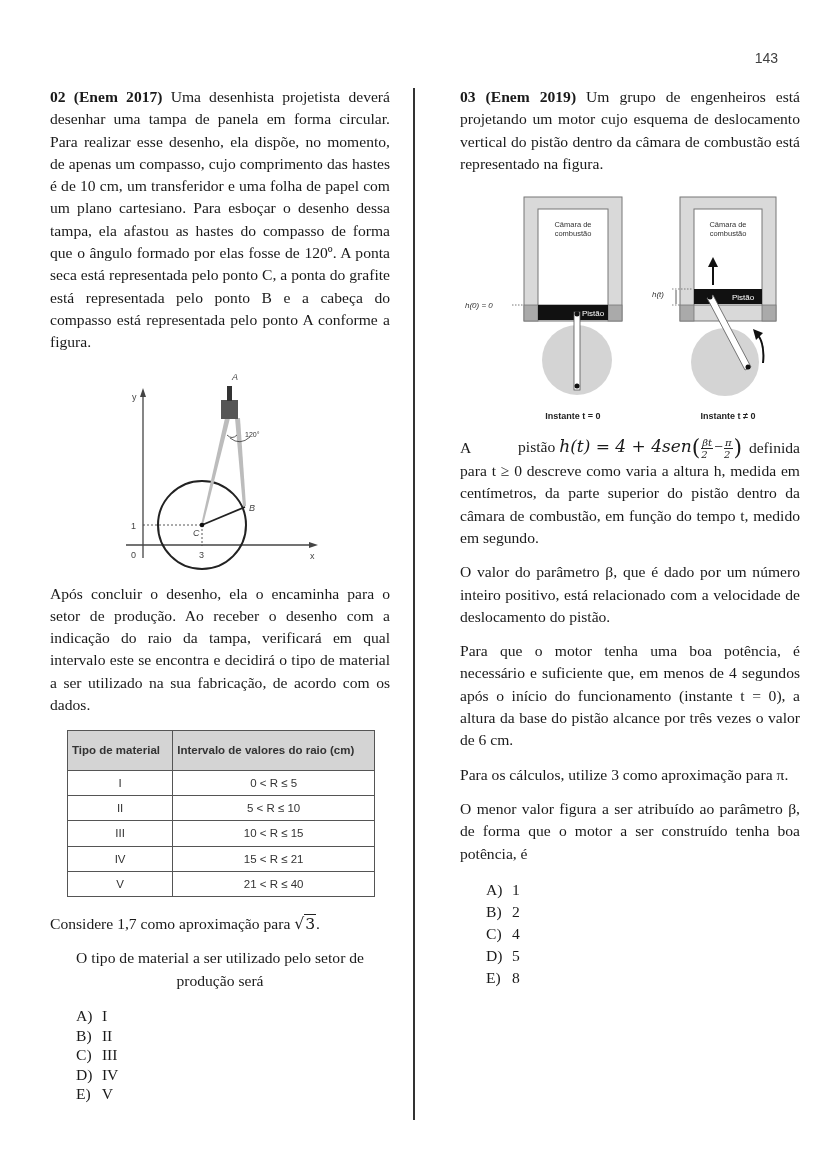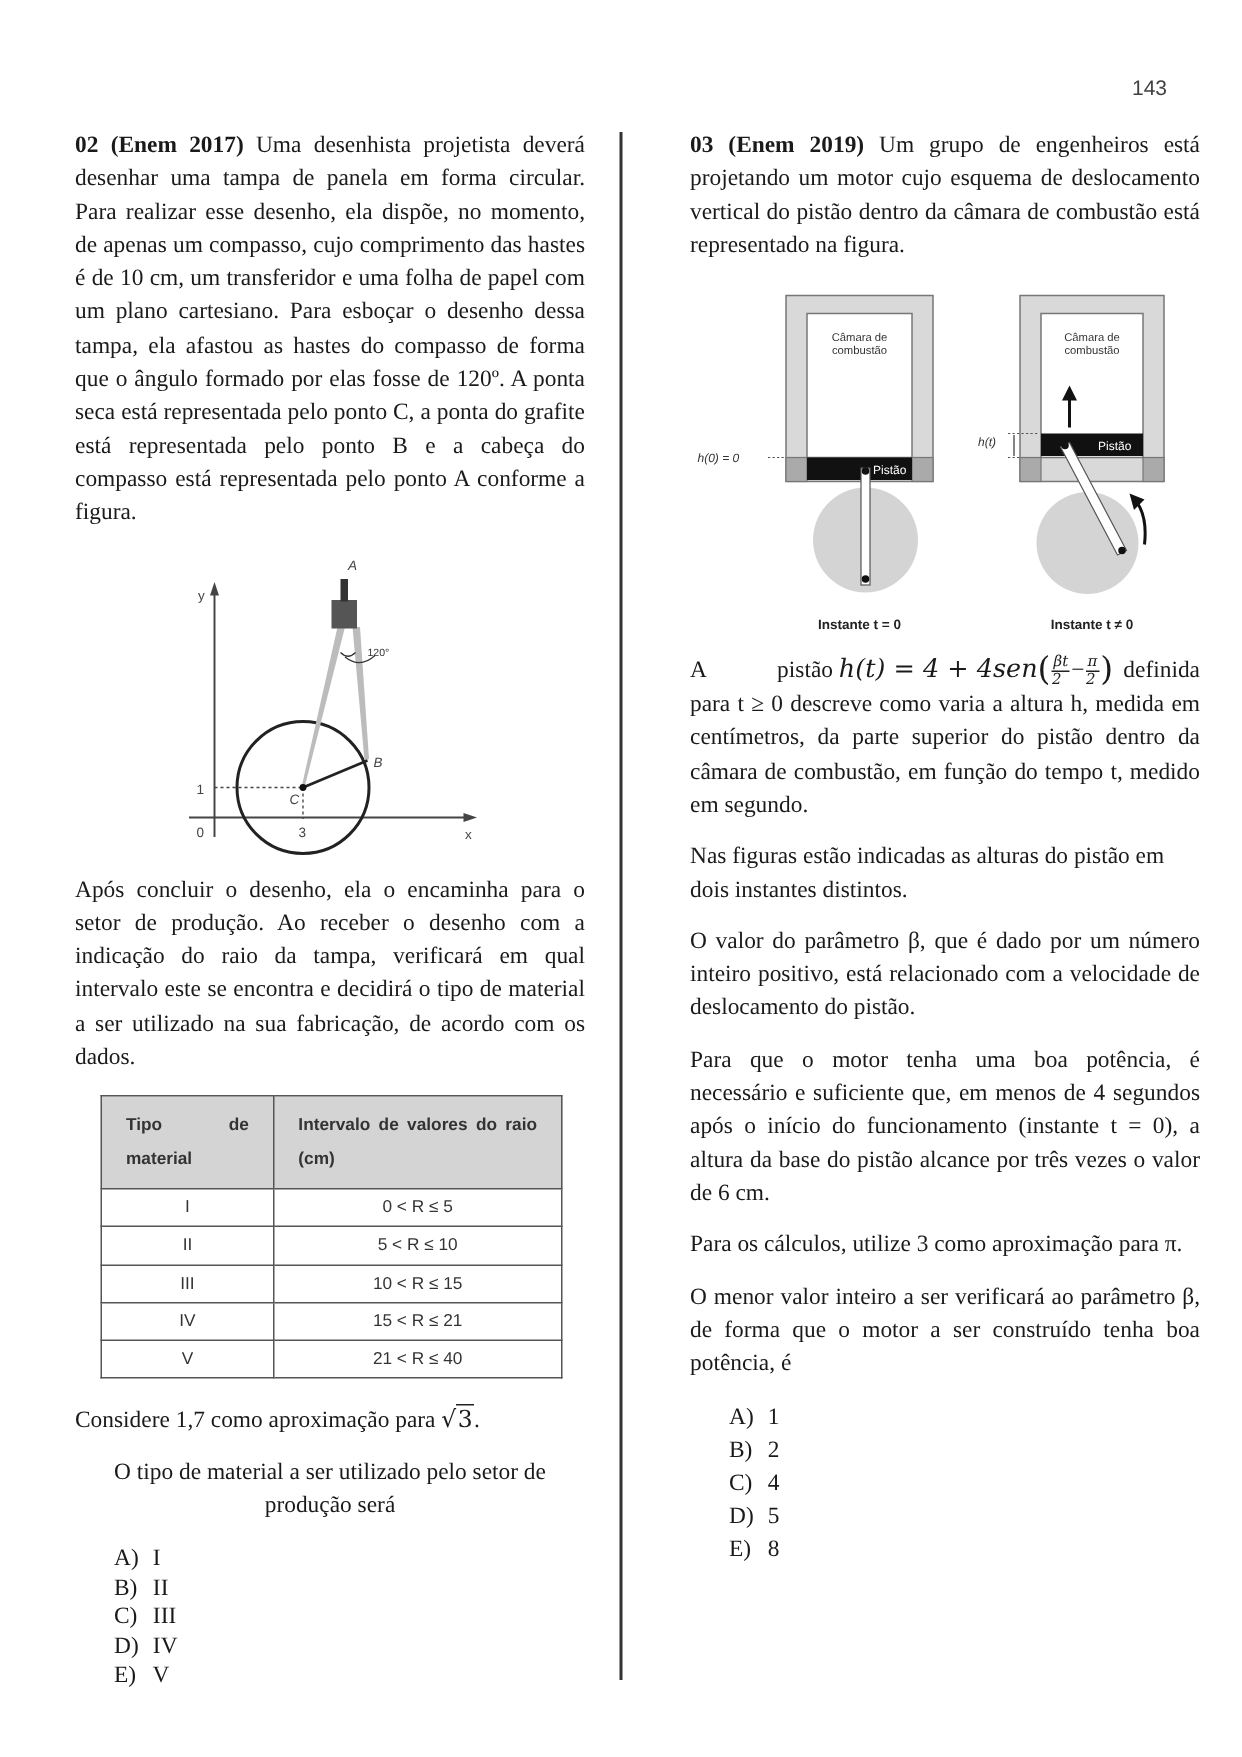--- a/index.html
+++ b/index.html
@@ -14,21 +14,21 @@
   .q-head { font-weight: bold; }
   .math { font-style: italic; font-family: "DejaVu Serif", serif; font-size: 17px; }
   .frac { display: inline-block; vertical-align: middle; text-align: left; font-size: 10px; line-height: 11px; margin: 0 1px; }
   .frac span { display: block; }
   .frac .num { border-bottom: 1px solid #222; padding: 0 1px; }
   .paren { font-size: 22px; vertical-align: middle; font-family: "DejaVu Serif", serif; }
   .figure { display: block; margin: 0 auto; }
   .options { margin-left: 26px; line-height: 19.5px; text-align: left; }
   .opt-letter { display: inline-block; width: 22px; }
   table.mat { border-collapse: collapse; margin: 14px 0 16px 17px; font-family: "Liberation Sans", sans-serif; font-size: 11.5px; width: 308px; }
-  table.mat th { background: #d4d4d4; font-weight: bold; padding: 8px 16px; border: 1.5px solid #555; color: #333; }
+  table.mat th { background: #d4d4d4; font-weight: bold; padding: 8px 4px; border: 1.5px solid #555; color: #333; }
   table.mat td { border: 1.5px solid #555; padding: 1px 4px; text-align: center; color: #333; height: 19px; }
   .sqrt { font-family: "DejaVu Serif", serif; }
   .sqrt .rad { border-top: 1px solid #222; padding: 0 1px; }
 </style>
 </head>
 <body>
 
 <div class="page-number">143</div>
 <div class="divider"></div>
 
@@ -168,25 +168,24 @@
       <span>A</span>
       <span style="margin-left:40px;">
         <span>pistão</span>
         <span class="math">h(t) = 4 + 4sen</span><span class="paren">(</span><span class="frac math"><span class="num">βt</span><span>2</span></span><span>−</span><span class="frac math"><span class="num">π</span><span>2</span></span><span class="paren">)</span>
       </span>
       <span>definida</span>
     </span>
     <span>para t ≥ 0 descreve como varia a altura h, medida em centímetros, da parte superior do pistão dentro da câmara de combustão, em função do tempo t, medido em segundo.</span>
   </p>
 
-  <p class="p" style="text-align:left;">Nas figuras estão indicadas as alturas do pistão em dois instantes distintos.</p>
   <p class="p">O valor do parâmetro β, que é dado por um número inteiro positivo, está relacionado com a velocidade de deslocamento do pistão.</p>
   <p class="p">Para que o motor tenha uma boa potência, é necessário e suficiente que, em menos de 4 segundos após o início do funcionamento (instante t = 0), a altura da base do pistão alcance por três vezes o valor de 6 cm.</p>
   <p class="p">Para os cálculos, utilize 3 como aproximação para π.</p>
-  <p class="p">O menor valor inteiro a ser verificará ao parâmetro β, de forma que o motor a ser construído tenha boa potência, é</p>
+  <p class="p">O menor valor figura a ser atribuído ao parâmetro β, de forma que o motor a ser construído tenha boa potência, é</p>
 
   <div class="options" style="margin-top:14px;line-height:22px;">
     <div><span class="opt-letter">A)</span> <span>1</span></div>
     <div><span class="opt-letter">B)</span> <span>2</span></div>
     <div><span class="opt-letter">C)</span> <span>4</span></div>
     <div><span class="opt-letter">D)</span> <span>5</span></div>
     <div><span class="opt-letter">E)</span> <span>8</span></div>
   </div>
 </div>
 

